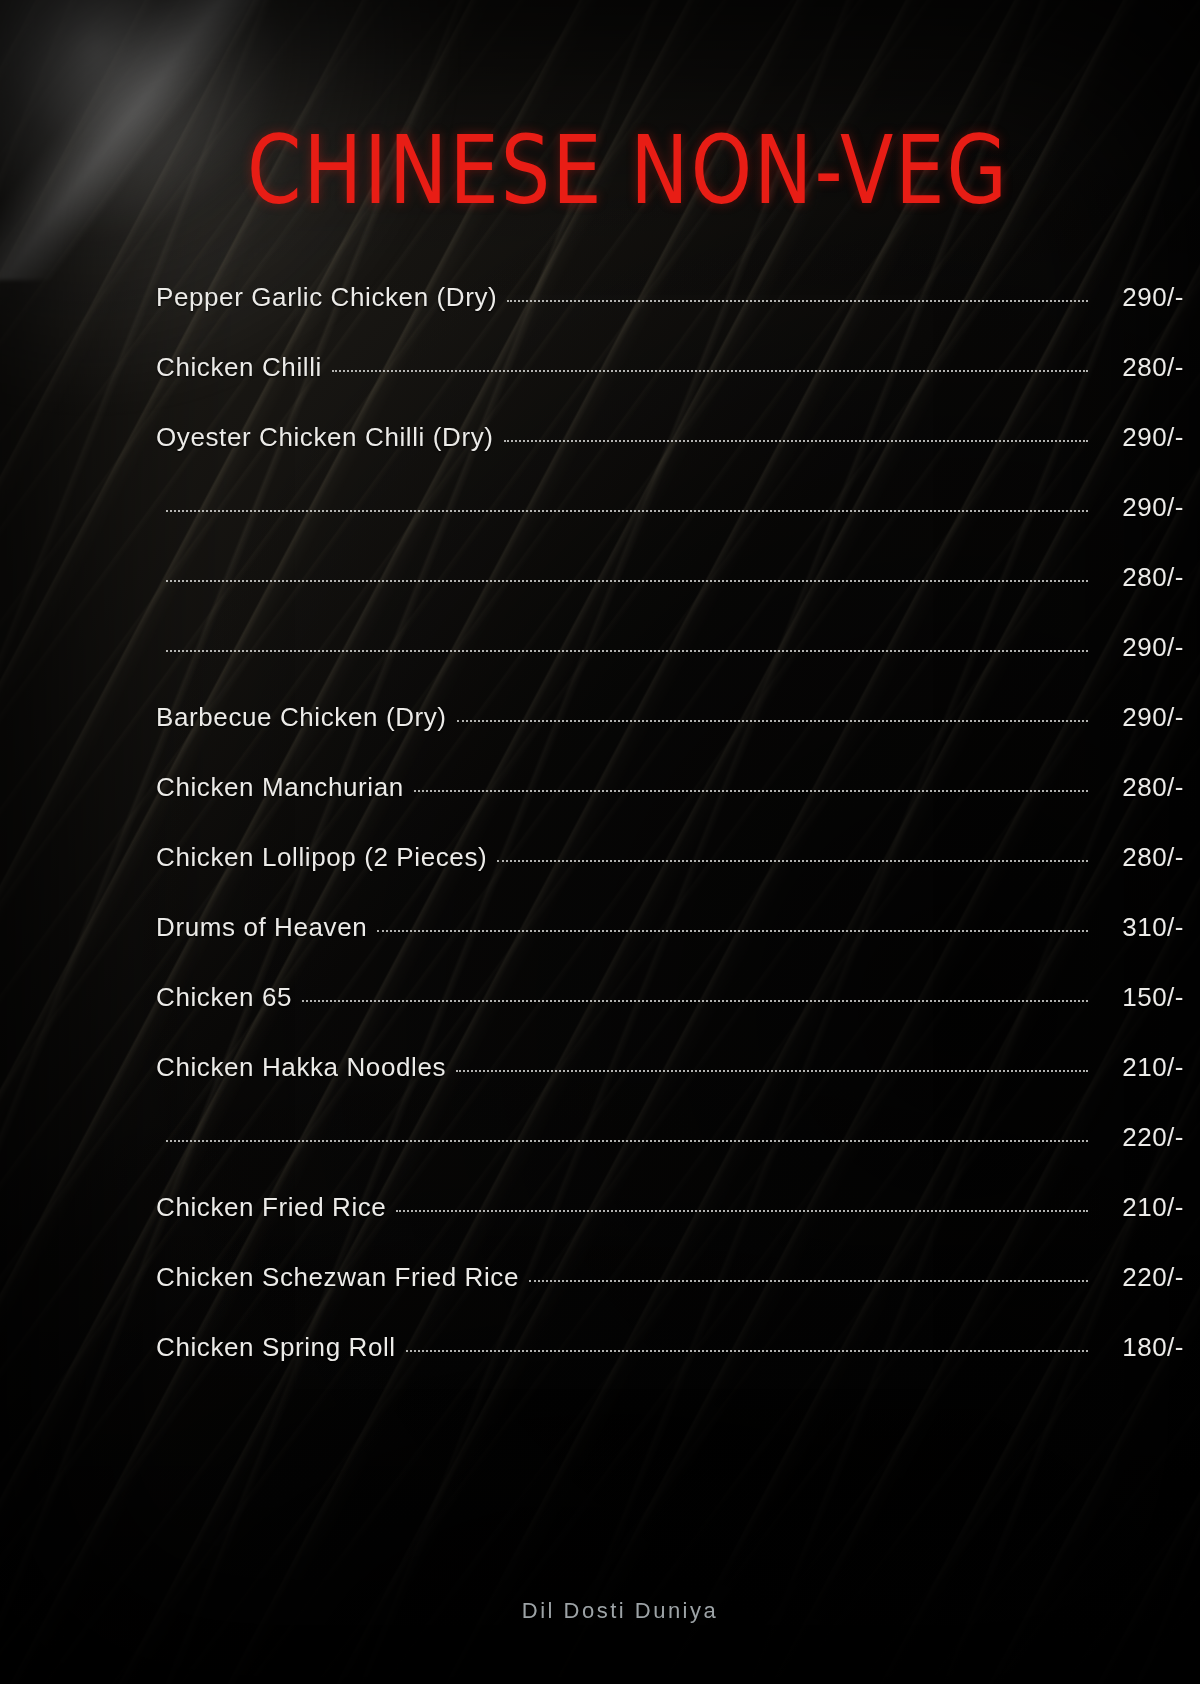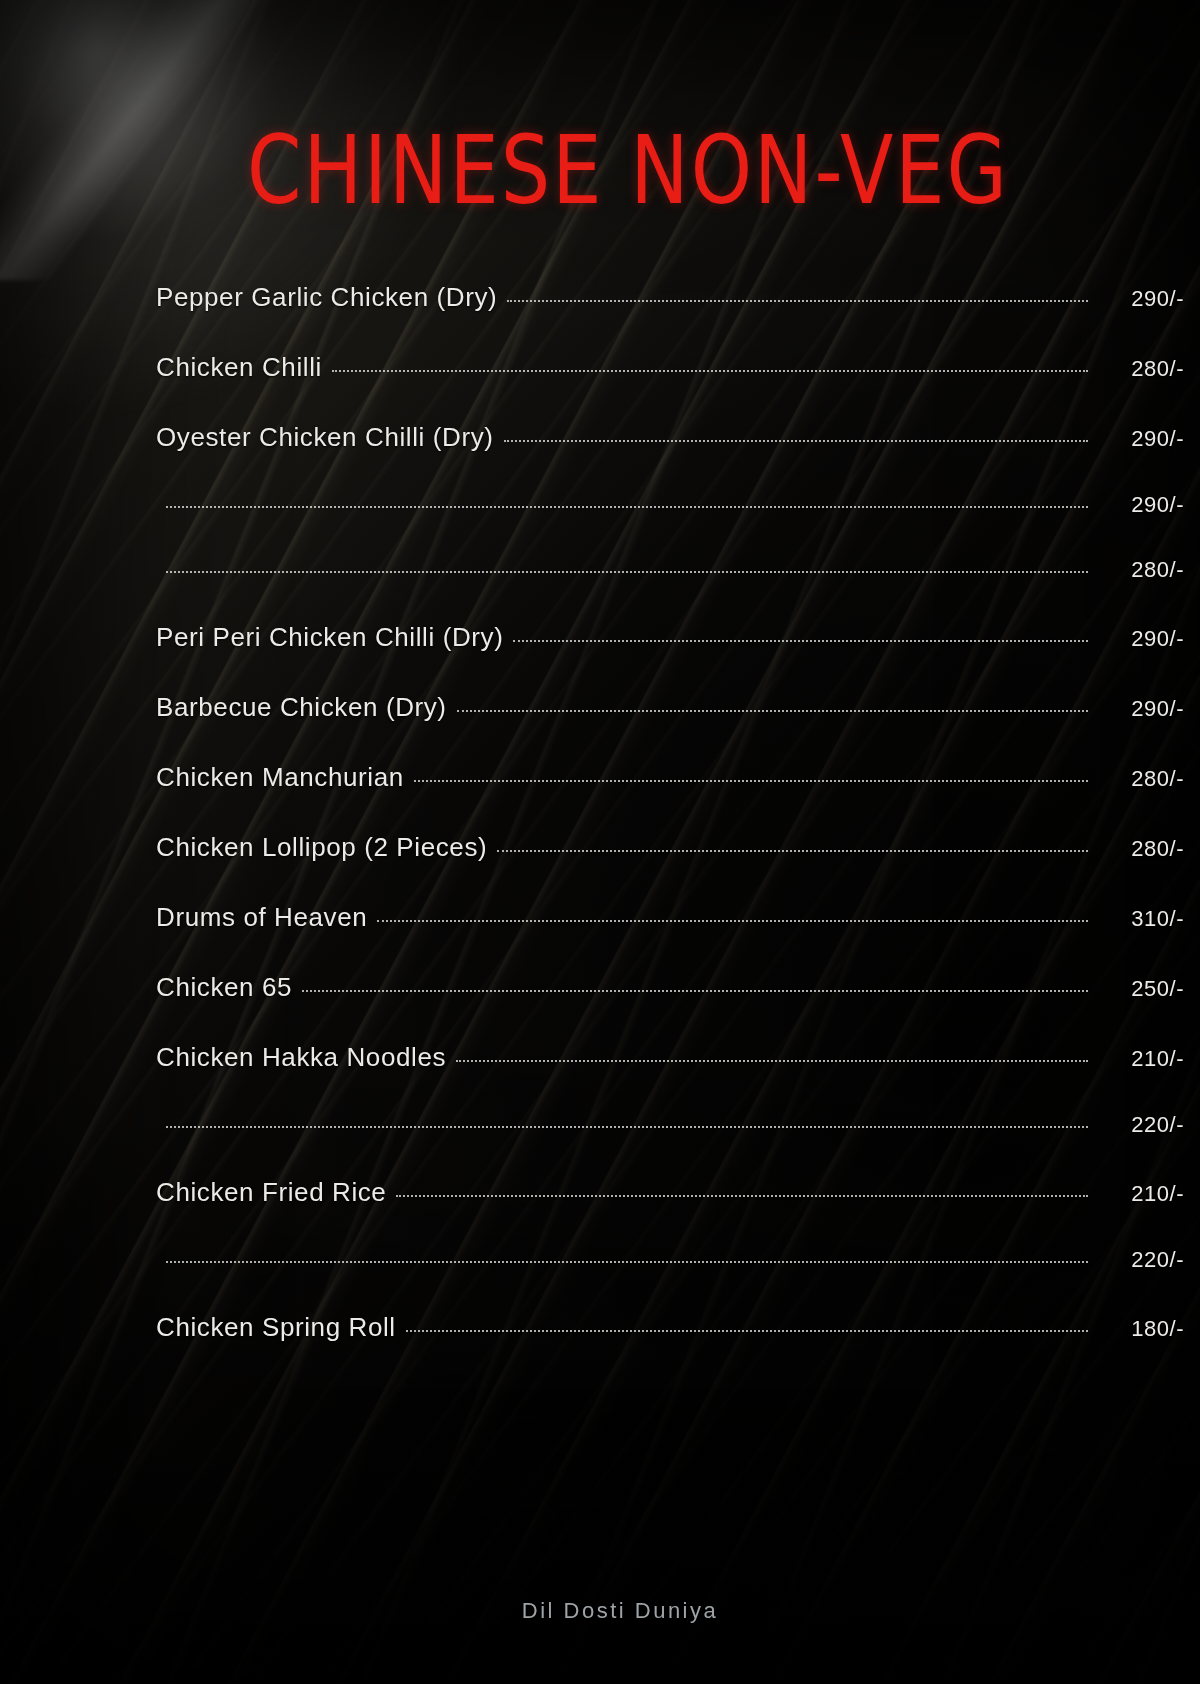--- a/index.html
+++ b/index.html
@@ -124,21 +124,21 @@
     margin: 0 10px;
     position: relative;
     top: -4px;
     border-bottom: 2px dotted rgba(235,235,232,0.75);
     height: 1px;
   }
   .row .price {
     white-space: nowrap;
     min-width: 86px;
     text-align: right;
-    font-size: 22px;
+    font-size: 26px;
     letter-spacing: 0.5px;
   }
 
   .footer {
     position: absolute;
     left: 0;
     right: 16px;
     bottom: 112px;
     text-align: center;
     color: #b9c0c4;
@@ -182,21 +182,20 @@
         </div>
         <div class="row">
           <span class="dots"></span>
           <span class="price">290/-</span>
         </div>
         <div class="row">
           <span class="dots"></span>
           <span class="price">280/-</span>
         </div>
         <div class="row">
-          <span class="name">Peri Peri Chicken Chilli (Dry)</span>
           <span class="dots"></span>
           <span class="price">290/-</span>
         </div>
         <div class="row">
           <span class="name">Barbecue Chicken (Dry)</span>
           <span class="dots"></span>
           <span class="price">290/-</span>
         </div>
         <div class="row">
           <span class="name">Chicken Manchurian</span>
@@ -209,37 +208,38 @@
           <span class="price">280/-</span>
         </div>
         <div class="row">
           <span class="name">Drums of Heaven</span>
           <span class="dots"></span>
           <span class="price">310/-</span>
         </div>
         <div class="row">
           <span class="name">Chicken 65</span>
           <span class="dots"></span>
-          <span class="price">250/-</span>
+          <span class="price">150/-</span>
         </div>
         <div class="row">
           <span class="name">Chicken Hakka Noodles</span>
           <span class="dots"></span>
           <span class="price">210/-</span>
         </div>
         <div class="row">
           <span class="dots"></span>
           <span class="price">220/-</span>
         </div>
         <div class="row">
           <span class="name">Chicken Fried Rice</span>
           <span class="dots"></span>
           <span class="price">210/-</span>
         </div>
         <div class="row">
+          <span class="name">Chicken Schezwan Fried Rice</span>
           <span class="dots"></span>
           <span class="price">220/-</span>
         </div>
         <div class="row">
           <span class="name">Chicken Spring Roll</span>
           <span class="dots"></span>
           <span class="price">180/-</span>
         </div>
       </div>
 

